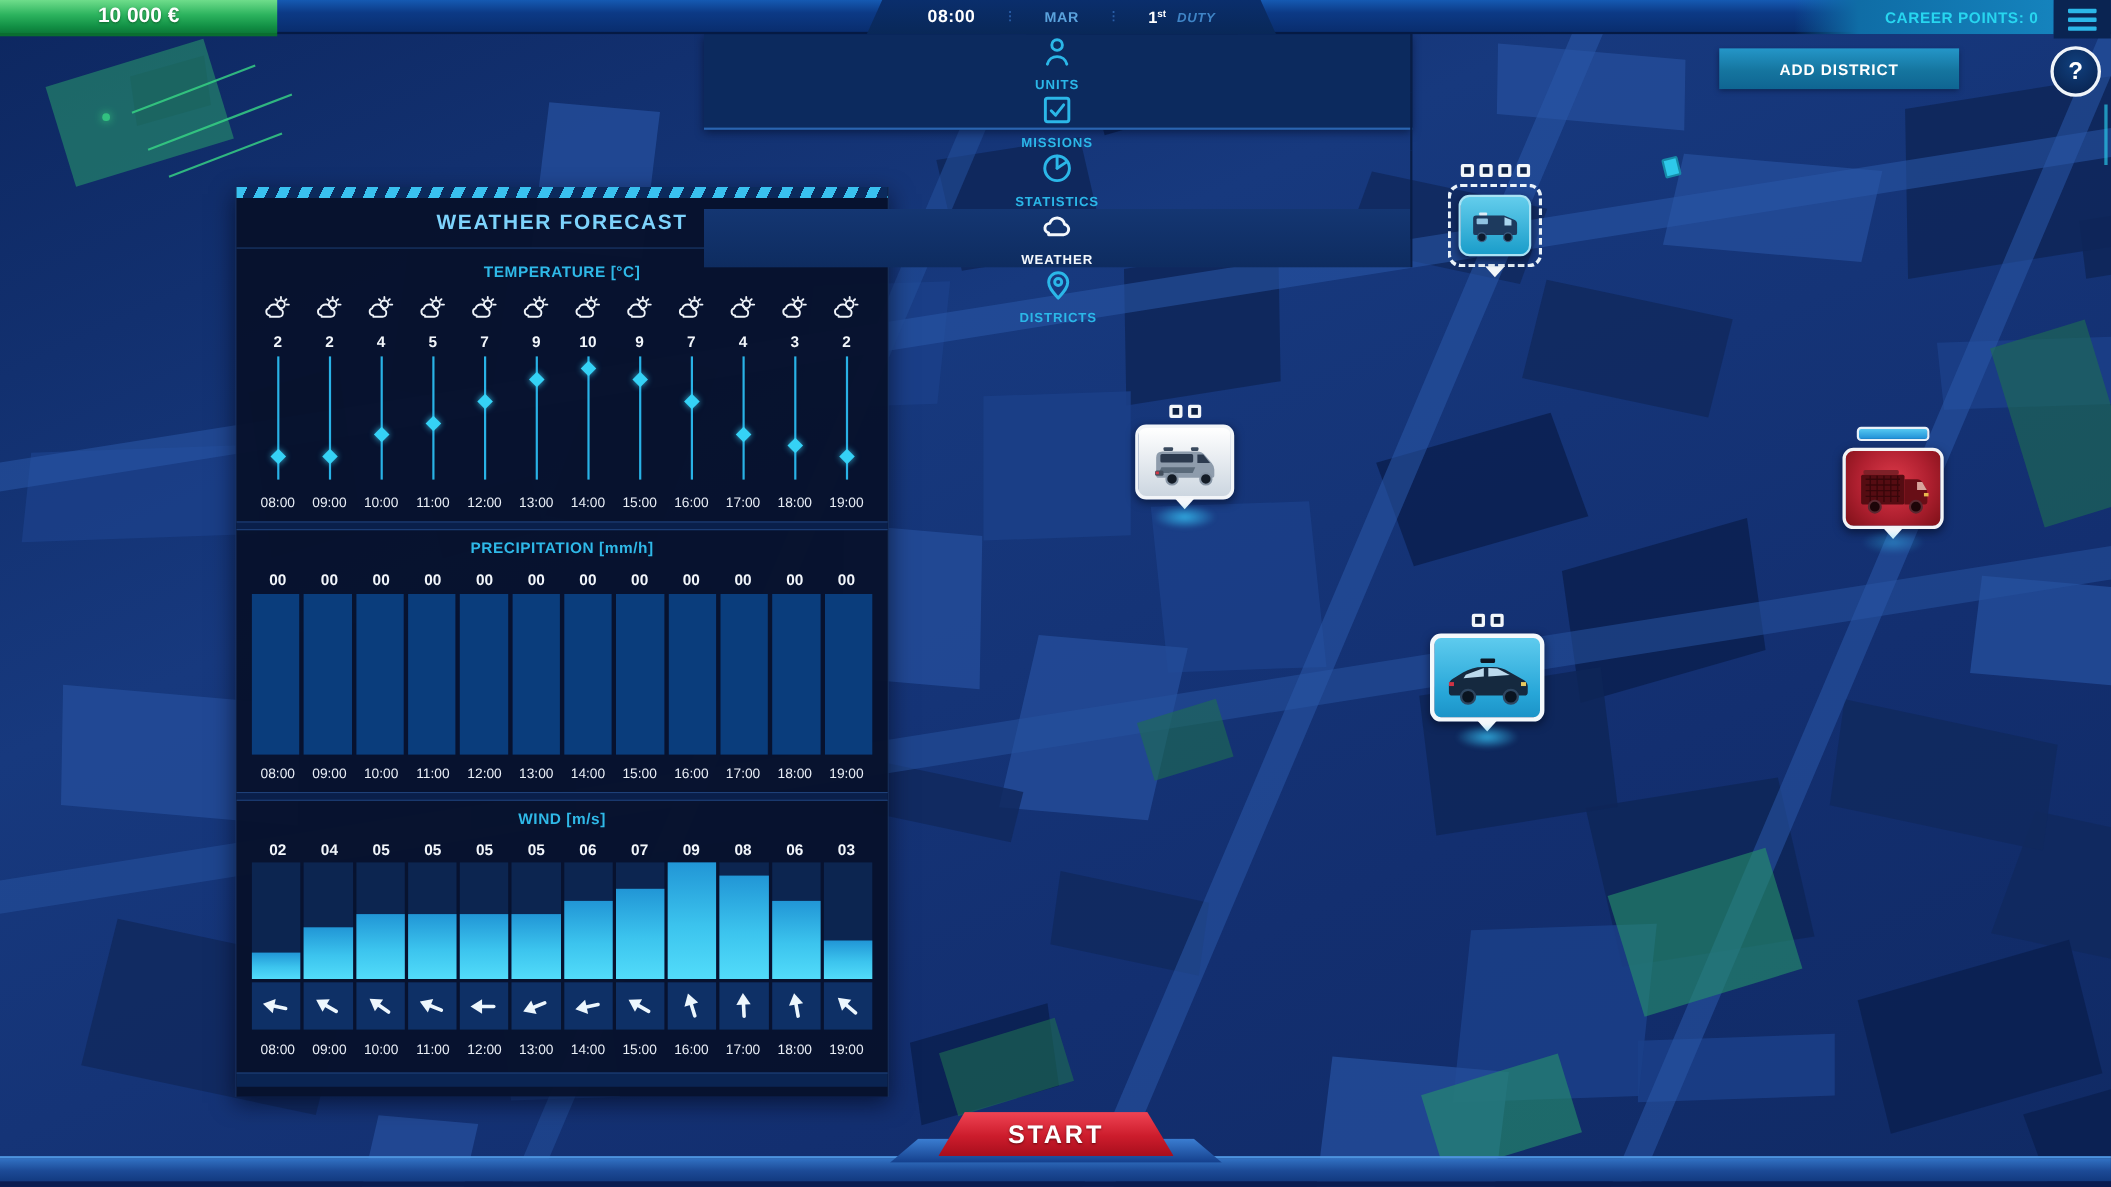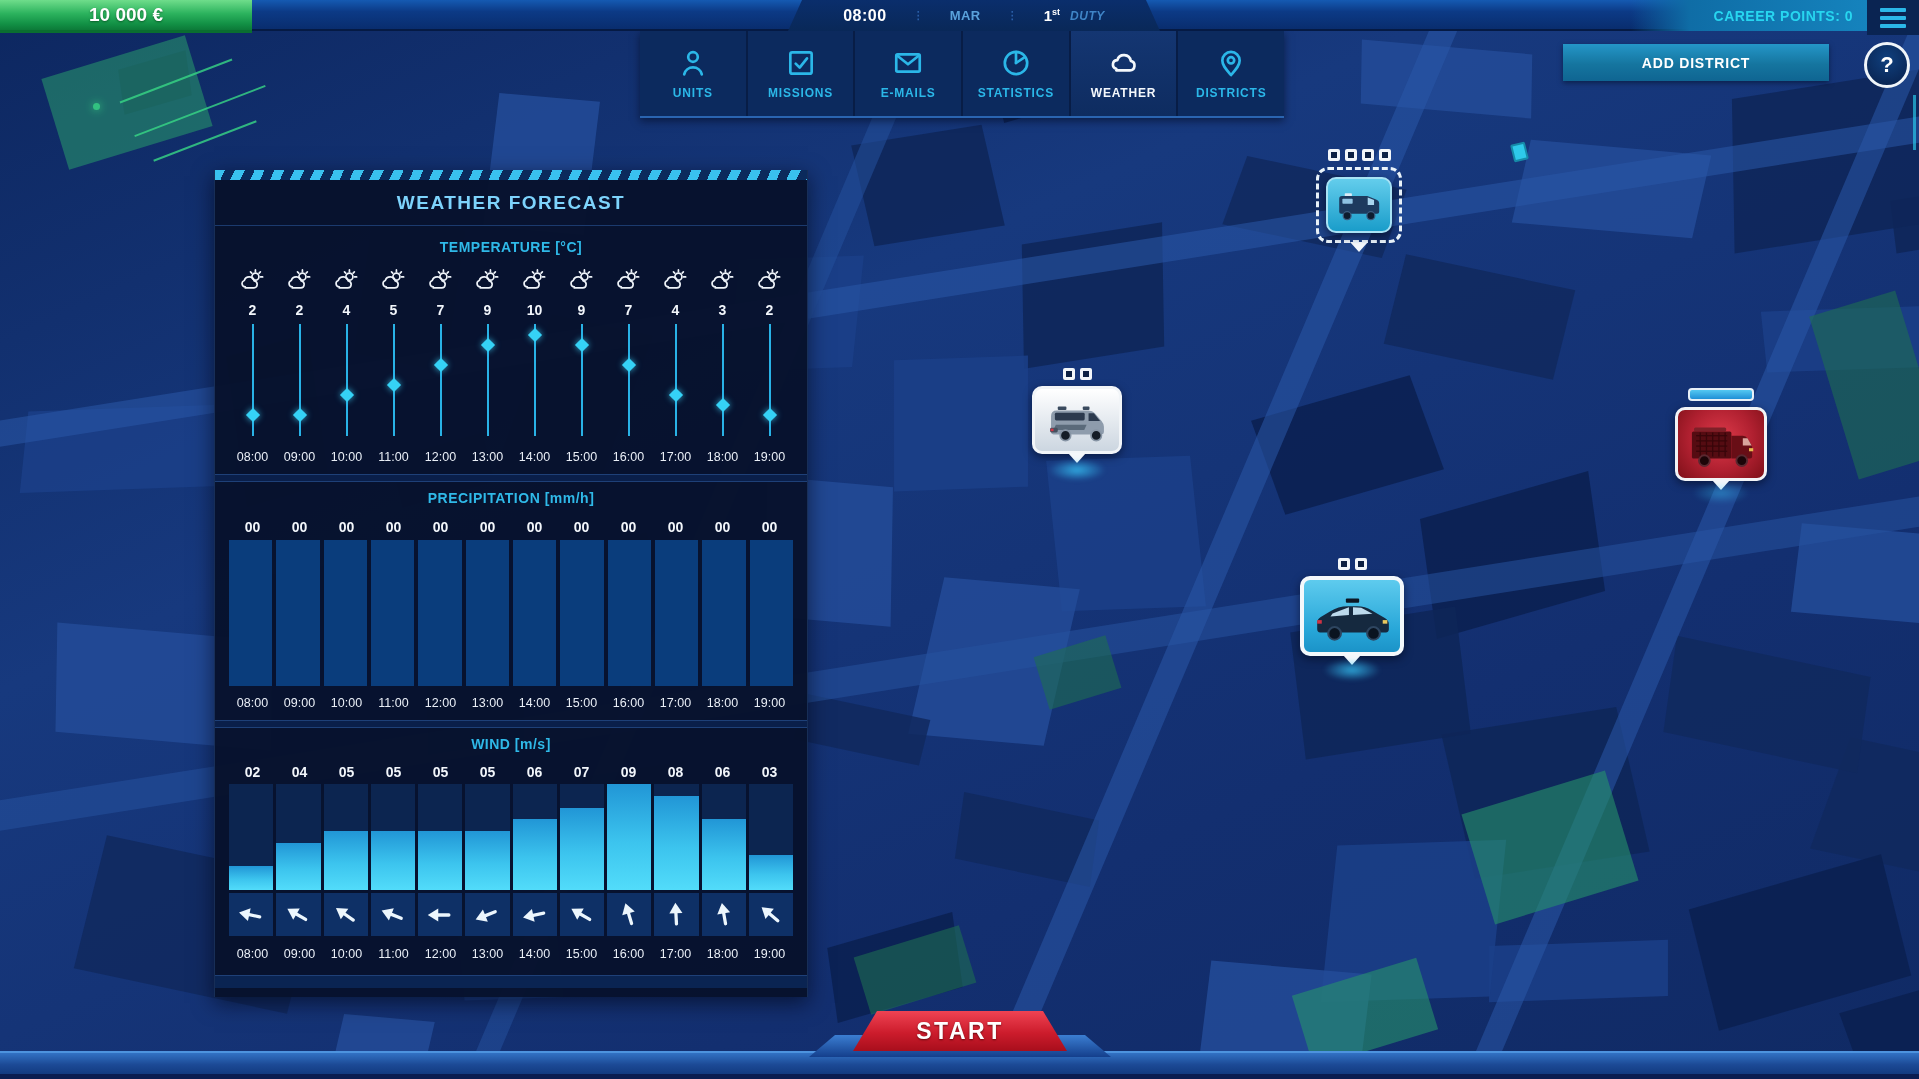--- a/index.html
+++ b/index.html
@@ -36,34 +36,34 @@
   .tb-duty { color:#3f84c6; font-size:12px; font-weight:bold; letter-spacing:.5px; margin-left:-16px;font-style:italic; }
   #career { position:absolute; right:52px; top:0; width:236px; height:31px; z-index:41;
     background:linear-gradient(90deg,rgba(13,90,140,0) 0%,#0f6da6 25%,#1583bd 100%);
     display:flex; align-items:center; justify-content:flex-end; padding-right:14px;
     color:#27d6f0; font-size:14px; font-weight:bold; letter-spacing:.5px; }
   #menu-btn { position:absolute; right:0; top:0; width:52px; height:35px; z-index:42;
     background:#0a2452; display:flex; flex-direction:column; align-items:center;
     justify-content:center; gap:4px; cursor:pointer; }
   #menu-btn span { display:block; width:26px; height:4px; background:#2bb7e8; border-radius:1px; }
 
-  #add-district { position:absolute; left:1563px; top:44px; width:266px; height:37px; z-index:40;
+  #add-district { position:absolute; left:1563px; top:44px; width:218px; height:37px; z-index:40;
     background:linear-gradient(180deg,#2496c8 0%,#15759f 55%,#0f6592 100%);
     display:flex; align-items:center; justify-content:center;
     color:#fff; font-size:14px; font-weight:bold; letter-spacing:.8px; cursor:pointer;
     box-shadow:0 2px 5px rgba(0,10,30,.5); }
   #help-btn { position:absolute; left:1864px; top:42px; width:46px; height:46px; z-index:40;
     border-radius:50%; border:3px solid #f0f5fa; background:radial-gradient(circle at 50% 35%,#10407e,#081f4a);
     display:flex; align-items:center; justify-content:center;
     color:#fff; font-size:22px; font-weight:bold; cursor:pointer; }
 
   
   #tabbar { position:absolute; left:640px; top:31px; width:644px; height:87px; z-index:39;
     display:flex; background:#0c2a5e; border-bottom:2px solid #2a64b0;
-    box-shadow:0 3px 8px rgba(0,8,28,.55); }
+    box-shadow:0 3px 8px rgba(0,8,28,.55);flex-direction:column; }
   .tab { flex:1 1 0; display:flex; flex-direction:column; align-items:center; justify-content:center;
     gap:7px; border-right:2px solid #081d46; cursor:pointer; }
   .tab:last-child { border-right:none; }
   .tab .t-label { font-size:12px; font-weight:bold; letter-spacing:.8px; color:#2bb7e8; }
   .tab svg { width:32px; height:32px; stroke:#2bb7e8; fill:none; stroke-width:2; stroke-linecap:round; stroke-linejoin:round; }
   .tab.active { background:linear-gradient(180deg,#143672,#0e2c60); }
   .tab.active .t-label { color:#f4f8fc; }
   .tab.active svg { stroke:#f4f8fc; }
 
   
@@ -243,27 +243,20 @@
     </div>
     <div class="tab">
       <svg viewBox="0 0 24 24">
         <rect x="4" y="4" width="16" height="16" rx="1.5"></rect>
           <polyline points="8,12.5 11,15.5 16.5,8.5"></polyline>
       </svg>
       <span class="t-label">MISSIONS</span>
     </div>
     <div class="tab">
       <svg viewBox="0 0 24 24">
-        <rect x="3.2" y="5.5" width="17.6" height="13" rx="1"></rect>
-          <polyline points="4,6.5 12,13 20,6.5"></polyline>
-      </svg>
-      <span class="t-label">E-MAILS</span>
-    </div>
-    <div class="tab">
-      <svg viewBox="0 0 24 24">
         <circle cx="12" cy="12" r="8.4"></circle>
           <line x1="12" y1="12" x2="12" y2="3.8"></line>
           <line x1="12" y1="12" x2="18.3" y2="7.8"></line>
       </svg>
       <span class="t-label">STATISTICS</span>
     </div>
     <div class="tab active">
       <svg viewBox="0 0 24 24">
         <path d="M6.2 17.5 h10.2 a3.6 3.6 0 0 0 .7 -7.1 a5.2 5.2 0 0 0 -10.1 -0.6 a3.3 3.3 0 0 0 -0.8 6.5 z"></path>
       </svg>

